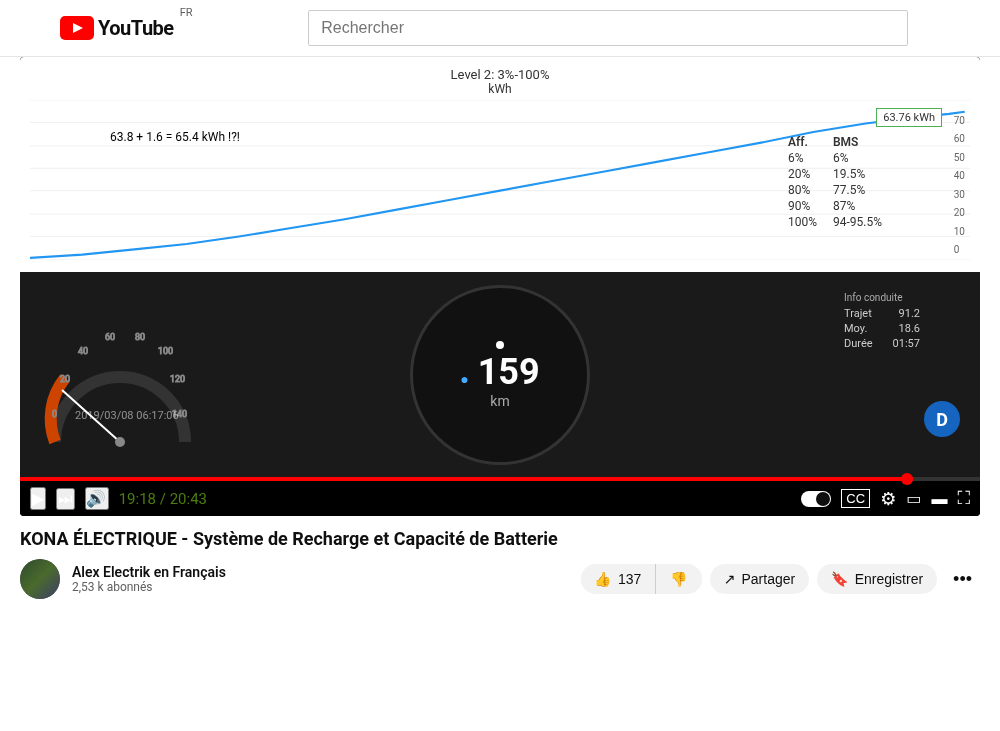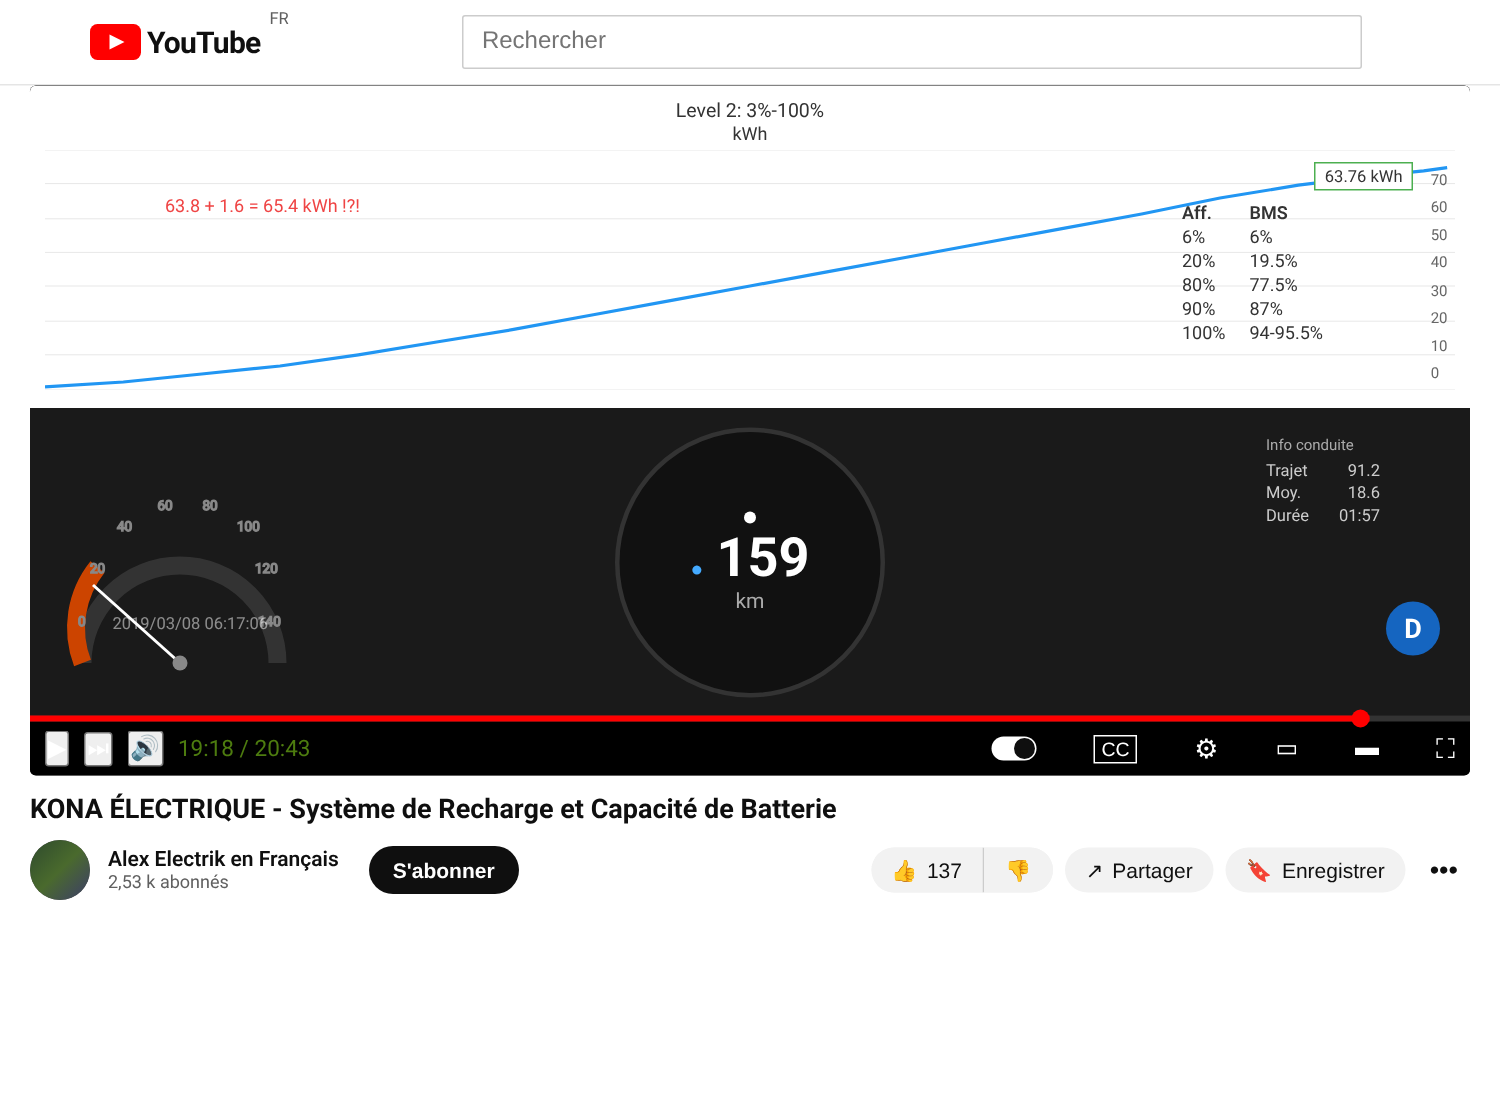--- a/index.html
+++ b/index.html
@@ -103,21 +103,21 @@
     .chart-svg-container {
       width: 100%;
       height: 160px;
       position: relative;
     }
     .chart-annotation {
       position: absolute;
       top: 30px;
       left: 80px;
       font-size: 12px;
-      color: #ef4444;
+      color: #000000;
       text-align: center;
     }
     .chart-tooltip {
       position: absolute;
       top: 8px;
       right: 28px;
       background: #fff;
       border: 1px solid #4caf50;
       padding: 2px 6px;
       font-size: 11px;
@@ -275,21 +275,20 @@
     .controls-right {
       margin-left: auto;
       display: flex;
       align-items: center;
       gap: 10px;
     }
     .ctrl-icon {
       color: #fff;
       font-size: 18px;
       cursor: pointer;
-      margin-left: 28px;
     }
 
     
     .video-info {
       padding: 12px 0;
       width: 960px;
       margin: 0 auto;
     }
     .video-title {
       font-size: 18px;
@@ -577,21 +576,20 @@
   <div class="video-info">
     <div class="video-title">KONA ÉLECTRIQUE - Système de Recharge et Capacité de Batterie</div>
     <div class="channel-row">
       <div class="channel-avatar">
         <div class="channel-avatar-img"></div>
       </div>
       <div class="channel-info">
         <span class="channel-name">Alex Electrik en Français</span>
         <span class="channel-subs">2,53 k abonnés</span>
       </div>
-      <button class="subscribe-btn">S'abonner</button>
       <div class="action-buttons">
         <div class="like-group">
           <button class="action-btn like">
             <span>👍</span>
             <span>137</span>
           </button>
           <button class="action-btn dislike">
             <span>👎</span>
           </button>
         </div>

